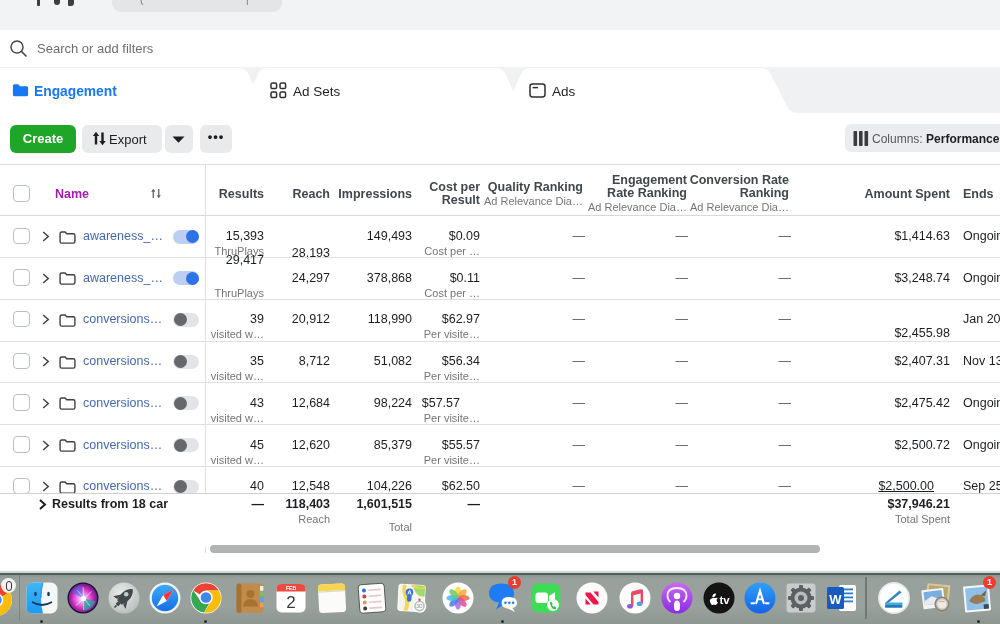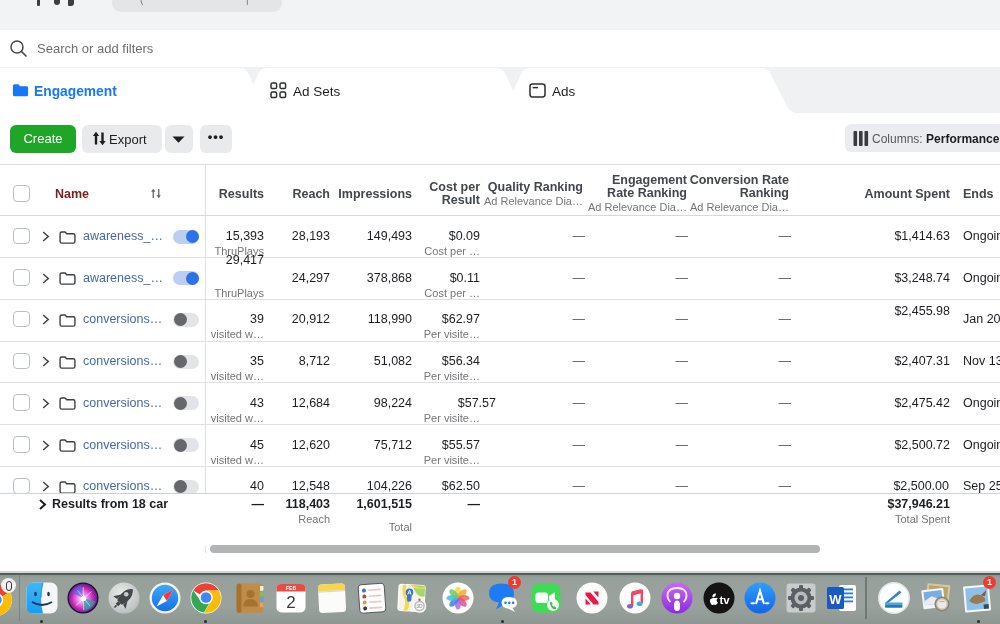--- a/index.html
+++ b/index.html
@@ -49,21 +49,21 @@
       <rect x="10" y="10" width="5.6" height="5.6" rx="1.4"></rect>
     </g>
   </svg>
 <div class="abs" style="left:293px;top:84px;font-size:13.5px;color:#1c1e21;">Ad Sets</div>
 <svg class="abs" style="left:529px;top:83px" width="17" height="15" viewBox="0 0 17 15">
     <rect x="1" y="1" width="15" height="13" rx="2.4" fill="none" stroke="#2c2e30" stroke-width="1.5"></rect>
     <line x1="3.6" y1="4.6" x2="9" y2="4.6" stroke="#2c2e30" stroke-width="1.5"></line>
   </svg>
 <div class="abs" style="left:552px;top:84px;font-size:13.5px;color:#1c1e21;">Ads</div>
 <div class="abs" style="left:0;top:113px;width:1000px;height:52px;background:#fff;"></div>
-<div class="abs" style="left:10px;top:124.5px;width:66px;height:28px;background:#1fa628;border-radius:6px;color:#fff;font-weight:normal;font-size:13px;text-align:center;line-height:28px;">Create</div>
+<div class="abs" style="left:10px;top:124.5px;width:66px;height:28px;background:#1fa628;border-radius:6px;color:#fff;font-weight:bold;font-size:13px;text-align:center;line-height:28px;">Create</div>
 <div class="abs" style="left:82px;top:124.5px;width:80px;height:28px;background:#e9eaec;border-radius:6px;"></div>
 <svg class="abs" style="left:92px;top:131px" width="14" height="15" viewBox="0 0 14 15">
     <g stroke="#1c1e21" stroke-width="2.4" fill="#1c1e21">
       <line x1="4" y1="4" x2="4" y2="13.5"></line>
       <path d="M0.8 5 L4 0.8 L7.2 5 Z" stroke="none"></path>
       <line x1="10.5" y1="1.5" x2="10.5" y2="11"></line>
       <path d="M7.3 10 L10.5 14.2 L13.7 10 Z" stroke="none"></path>
     </g>
   </svg>
 <div class="abs" style="left:109px;top:131.5px;font-size:13px;color:#1c1e21;">Export</div>
@@ -77,21 +77,21 @@
     <g fill="#3a3b3c">
       <rect x="0.5" y="0" width="3.6" height="15" rx="0.8"></rect>
       <rect x="6" y="0" width="3.6" height="15" rx="0.8"></rect>
       <rect x="11.5" y="0" width="3.6" height="15" rx="0.8"></rect>
     </g>
   </svg>
 <div class="abs" style="left:872px;top:131.5px;font-size:12px;color:#55585c;white-space:nowrap;">Columns: <b style="color:#1c1e21">Performance</b></div>
 <div class="abs" style="left:0;top:164px;width:1000px;height:1px;background:#dcdee2;"></div>
 <div class="abs" style="left:205px;top:165px;width:1px;height:388px;background:#dfe1e5;"></div>
 <div class="cb" style="left:13px;top:185px;"></div>
-<div class="hdr" style="left:55px;top:187px;text-align:right;color:#7f1d1d;">Name</div>
+<div class="hdr" style="left:55px;top:187px;text-align:right;color:#a21caf;">Name</div>
 <svg class="abs" style="left:150px;top:187.5px" width="12" height="11" viewBox="0 0 13 12">
     <g stroke="#5f6469" stroke-width="1.4" fill="#5f6469">
       <line x1="3.5" y1="2.5" x2="3.5" y2="11"></line>
       <path d="M1.2 4 L3.5 0.8 L5.8 4 Z" stroke="none"></path>
       <line x1="9.5" y1="1" x2="9.5" y2="9"></line>
       <path d="M7.2 8 L9.5 11.2 L11.8 8 Z" stroke="none"></path>
     </g>
   </svg>
 <div class="hdr" style="right:736px;top:187px;text-align:right;">Results</div>
 <div class="hdr" style="right:670px;top:187px;">Reach</div>
@@ -114,21 +114,21 @@
     <path d="M2.2 2 L7.2 6.5 L2.2 11" fill="none" stroke="#44474a" stroke-width="1.6"></path>
   </svg>
 <svg class="abs" style="left:59px;top:230.5px" width="17" height="13" viewBox="0 0 18 14">
     <path d="M1 2.8 Q1 1 2.8 1 H6.4 L8.2 3 H15.2 Q17 3 17 4.8 V11.2 Q17 13 15.2 13 H2.8 Q1 13 1 11.2 Z" fill="none" stroke="#3d4043" stroke-width="1.5"></path>
   </svg>
 <div class="name" style="left:83px;top:229.0px;">awareness_…</div>
 <div class="abs" style="left:173px;top:229.5px;width:26px;height:14px;border-radius:7.5px;background:#bccff2;"></div>
 <div class="abs" style="left:185.5px;top:230.0px;width:13px;height:13px;border-radius:50%;background:#2e72e8;"></div>
 <div class="num" style="right:736px;top:229.0px;">15,393</div>
 <div class="sub" style="right:736px;top:245.0px;">ThruPlays</div>
-<div class="num" style="right:670px;top:229.0px;">28,193</div>
+<div class="num" style="right:670px;top:246px;">28,193</div>
 <div class="num" style="right:588px;top:229.0px;">149,493</div>
 <div class="num" style="right:520px;top:229.0px;">$0.09</div>
 <div class="sub" style="right:520px;top:245.0px;">Cost per …</div>
 <div class="num" style="right:415px;top:229.0px;color:#55585c;">—</div>
 <div class="num" style="right:312px;top:229.0px;color:#55585c;">—</div>
 <div class="num" style="right:209px;top:229.0px;color:#55585c;">—</div>
 <div class="num" style="right:50px;top:229.0px;">$1,414.63</div>
 <div class="num" style="left:963px;top:229.0px;text-align:left;">Ongoing</div>
 <div class="sep" style="top:257.2px;"></div>
 <div class="cb" style="left:13px;top:269.2px;"></div>
@@ -165,21 +165,21 @@
 <div class="abs" style="left:173.5px;top:313.4px;width:13px;height:13px;border-radius:50%;background:#65676b;"></div>
 <div class="num" style="right:736px;top:312.4px;">39</div>
 <div class="sub" style="right:736px;top:328.4px;">visited w…</div>
 <div class="num" style="right:670px;top:312.4px;">20,912</div>
 <div class="num" style="right:588px;top:312.4px;">118,990</div>
 <div class="num" style="right:520px;top:312.4px;">$62.97</div>
 <div class="sub" style="right:520px;top:328.4px;">Per visite…</div>
 <div class="num" style="right:415px;top:312.4px;color:#55585c;">—</div>
 <div class="num" style="right:312px;top:312.4px;color:#55585c;">—</div>
 <div class="num" style="right:209px;top:312.4px;color:#55585c;">—</div>
-<div class="num" style="right:50px;top:304px;">$2,455.98</div>
+<div class="num" style="right:50px;top:326px;">$2,455.98</div>
 <div class="num" style="left:963px;top:312.4px;text-align:left;">Jan 20,</div>
 <div class="sep" style="top:340.59999999999997px;"></div>
 <div class="cb" style="left:13px;top:352.6px;"></div>
 <svg class="abs" style="left:41px;top:355.1px" width="9" height="13" viewBox="0 0 9 13">
     <path d="M2.2 2 L7.2 6.5 L2.2 11" fill="none" stroke="#44474a" stroke-width="1.6"></path>
   </svg>
 <svg class="abs" style="left:59px;top:355.6px" width="17" height="13" viewBox="0 0 18 14">
     <path d="M1 2.8 Q1 1 2.8 1 H6.4 L8.2 3 H15.2 Q17 3 17 4.8 V11.2 Q17 13 15.2 13 H2.8 Q1 13 1 11.2 Z" fill="none" stroke="#3d4043" stroke-width="1.5"></path>
   </svg>
 <div class="name" style="left:83px;top:354.1px;">conversions…</div>
@@ -204,42 +204,42 @@
 <svg class="abs" style="left:59px;top:397.3px" width="17" height="13" viewBox="0 0 18 14">
     <path d="M1 2.8 Q1 1 2.8 1 H6.4 L8.2 3 H15.2 Q17 3 17 4.8 V11.2 Q17 13 15.2 13 H2.8 Q1 13 1 11.2 Z" fill="none" stroke="#3d4043" stroke-width="1.5"></path>
   </svg>
 <div class="name" style="left:83px;top:395.8px;">conversions…</div>
 <div class="abs" style="left:173px;top:396.3px;width:26px;height:14px;border-radius:7.5px;background:#e2e4e8;"></div>
 <div class="abs" style="left:173.5px;top:396.8px;width:13px;height:13px;border-radius:50%;background:#65676b;"></div>
 <div class="num" style="right:736px;top:395.8px;">43</div>
 <div class="sub" style="right:736px;top:411.8px;">visited w…</div>
 <div class="num" style="right:670px;top:395.8px;">12,684</div>
 <div class="num" style="right:588px;top:395.8px;">98,224</div>
-<div class="num" style="right:504px;top:395.8px;">$57.57</div>
+<div class="num" style="right:540px;top:395.8px;">$57.57</div>
 <div class="sub" style="right:520px;top:411.8px;">Per visite…</div>
 <div class="num" style="right:415px;top:395.8px;color:#55585c;">—</div>
 <div class="num" style="right:312px;top:395.8px;color:#55585c;">—</div>
 <div class="num" style="right:209px;top:395.8px;color:#55585c;">—</div>
 <div class="num" style="right:50px;top:395.8px;">$2,475.42</div>
 <div class="num" style="left:963px;top:395.8px;text-align:left;">Ongoing</div>
 <div class="sep" style="top:424.0px;"></div>
 <div class="cb" style="left:13px;top:436.0px;"></div>
 <svg class="abs" style="left:41px;top:438.5px" width="9" height="13" viewBox="0 0 9 13">
     <path d="M2.2 2 L7.2 6.5 L2.2 11" fill="none" stroke="#44474a" stroke-width="1.6"></path>
   </svg>
 <svg class="abs" style="left:59px;top:439.0px" width="17" height="13" viewBox="0 0 18 14">
     <path d="M1 2.8 Q1 1 2.8 1 H6.4 L8.2 3 H15.2 Q17 3 17 4.8 V11.2 Q17 13 15.2 13 H2.8 Q1 13 1 11.2 Z" fill="none" stroke="#3d4043" stroke-width="1.5"></path>
   </svg>
 <div class="name" style="left:83px;top:437.5px;">conversions…</div>
 <div class="abs" style="left:173px;top:438.0px;width:26px;height:14px;border-radius:7.5px;background:#e2e4e8;"></div>
 <div class="abs" style="left:173.5px;top:438.5px;width:13px;height:13px;border-radius:50%;background:#65676b;"></div>
 <div class="num" style="right:736px;top:437.5px;">45</div>
 <div class="sub" style="right:736px;top:453.5px;">visited w…</div>
 <div class="num" style="right:670px;top:437.5px;">12,620</div>
-<div class="num" style="right:588px;top:437.5px;">75,712</div>
+<div class="num" style="right:588px;top:437.5px;">85,379</div>
 <div class="num" style="right:520px;top:437.5px;">$55.57</div>
 <div class="sub" style="right:520px;top:453.5px;">Per visite…</div>
 <div class="num" style="right:415px;top:437.5px;color:#55585c;">—</div>
 <div class="num" style="right:312px;top:437.5px;color:#55585c;">—</div>
 <div class="num" style="right:209px;top:437.5px;color:#55585c;">—</div>
 <div class="num" style="right:50px;top:437.5px;">$2,500.72</div>
 <div class="num" style="left:963px;top:437.5px;text-align:left;">Ongoing</div>
 <div class="sep" style="top:465.7px;"></div>
 <div class="cb" style="left:13px;top:477.70000000000005px;"></div>
 <svg class="abs" style="left:41px;top:480.20000000000005px" width="9" height="13" viewBox="0 0 9 13">
@@ -253,21 +253,21 @@
 <div class="abs" style="left:173.5px;top:480.20000000000005px;width:13px;height:13px;border-radius:50%;background:#65676b;"></div>
 <div class="num" style="right:736px;top:479.20000000000005px;">40</div>
 <div class="sub" style="right:736px;top:495.20000000000005px;">visited w…</div>
 <div class="num" style="right:670px;top:479.20000000000005px;margin-left:45px;">12,548</div>
 <div class="num" style="right:588px;top:479.20000000000005px;">104,226</div>
 <div class="num" style="right:520px;top:479.20000000000005px;">$62.50</div>
 <div class="sub" style="right:520px;top:495.20000000000005px;">Per visite…</div>
 <div class="num" style="right:415px;top:479.20000000000005px;color:#55585c;">—</div>
 <div class="num" style="right:312px;top:479.20000000000005px;color:#55585c;">—</div>
 <div class="num" style="right:209px;top:479.20000000000005px;color:#55585c;">—</div>
-<div class="num" style="right:51px;top:479.20000000000005px;">$2,500.00</div>
+<div class="num" style="right:66px;top:479.20000000000005px;text-decoration:underline;">$2,500.00</div>
 <div class="num" style="left:963px;top:479.20000000000005px;text-align:left;">Sep 25</div>
 <div class="abs" style="left:0;top:493px;width:1000px;height:52px;background:#fff;border-top:1px solid #ced1d5;"></div>
 <svg class="abs" style="left:38px;top:499px" width="9" height="11" viewBox="0 0 9 11">
     <path d="M2 1 L7 5.5 L2 10" fill="none" stroke="#1c1e21" stroke-width="2"></path>
   </svg>
 <div class="abs" style="left:52px;top:497px;font-size:12.5px;font-weight:bold;color:#1c1e21;">Results from 18 car</div>
 <div class="abs" style="right:736px;top:496.5px;font-size:12.5px;font-weight:bold;color:#1c1e21;text-align:right;">—</div>
 <div class="abs" style="right:670px;top:496.5px;font-size:12.5px;font-weight:bold;color:#1c1e21;text-align:right;">118,403</div>
 <div class="abs" style="right:670px;top:512.5px;font-size:11px;font-weight:normal;color:#747577;text-align:right;">Reach</div>
 <div class="abs" style="right:588px;top:496.5px;font-size:12.5px;font-weight:bold;color:#1c1e21;text-align:right;">1,601,515</div>

